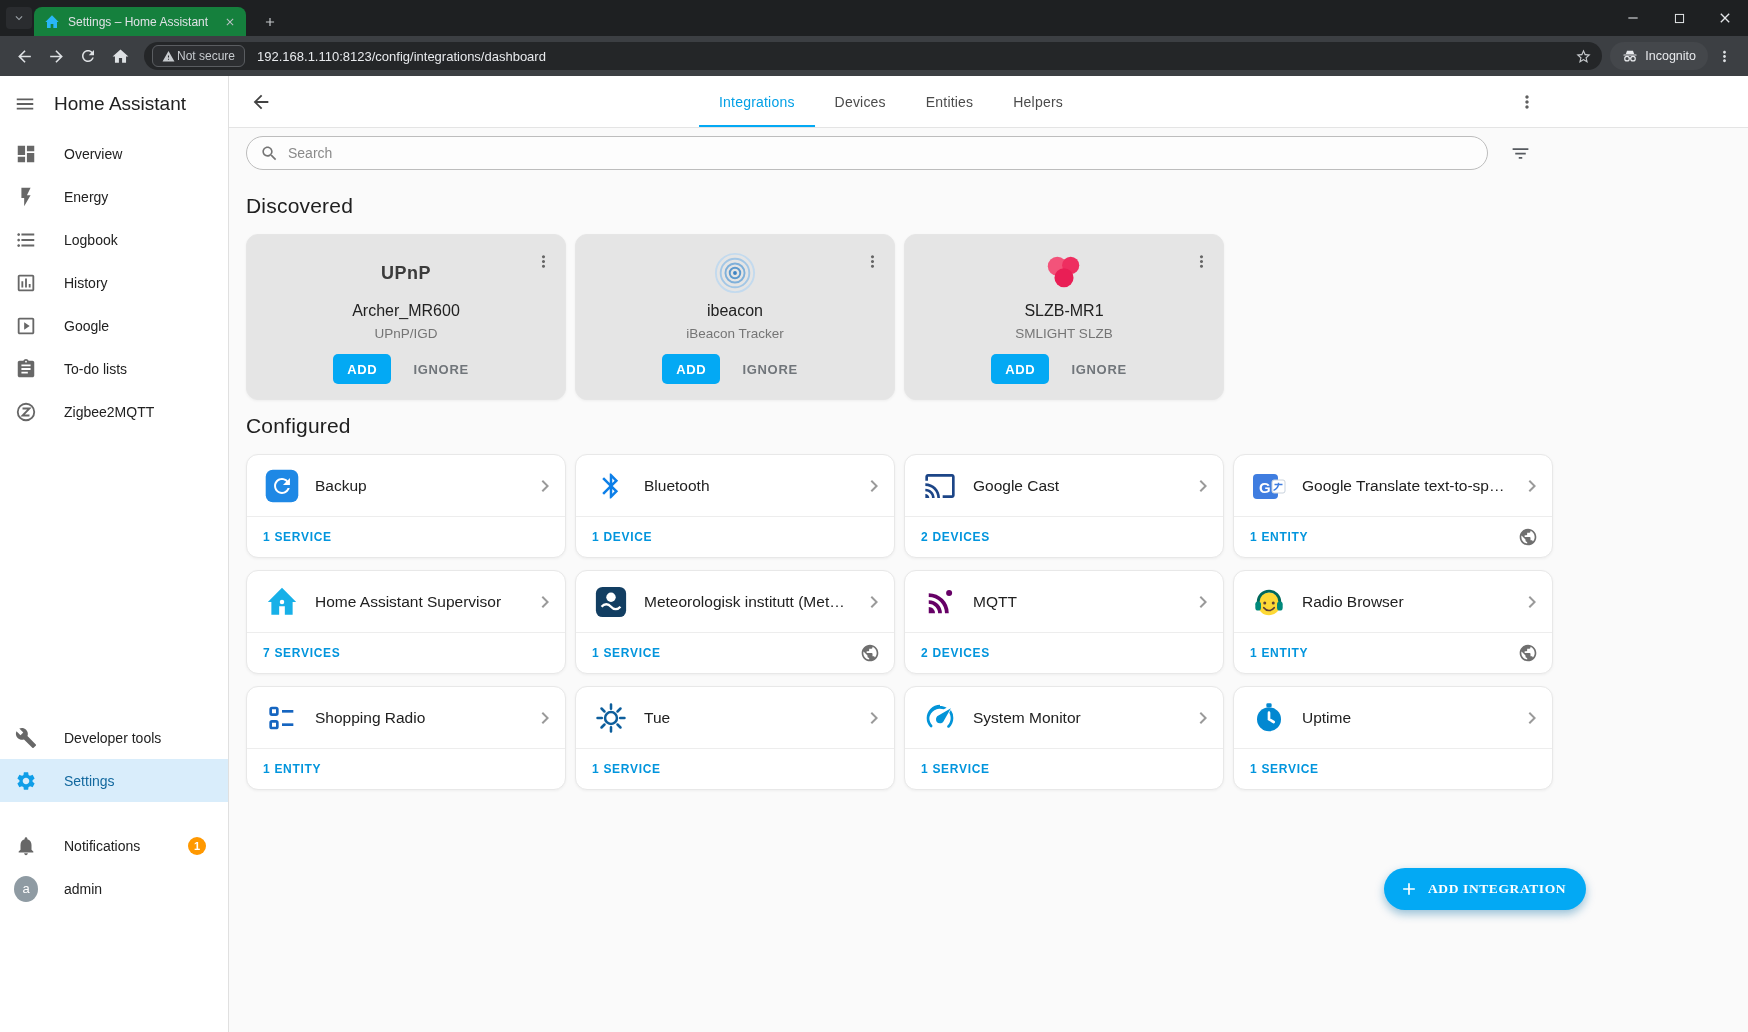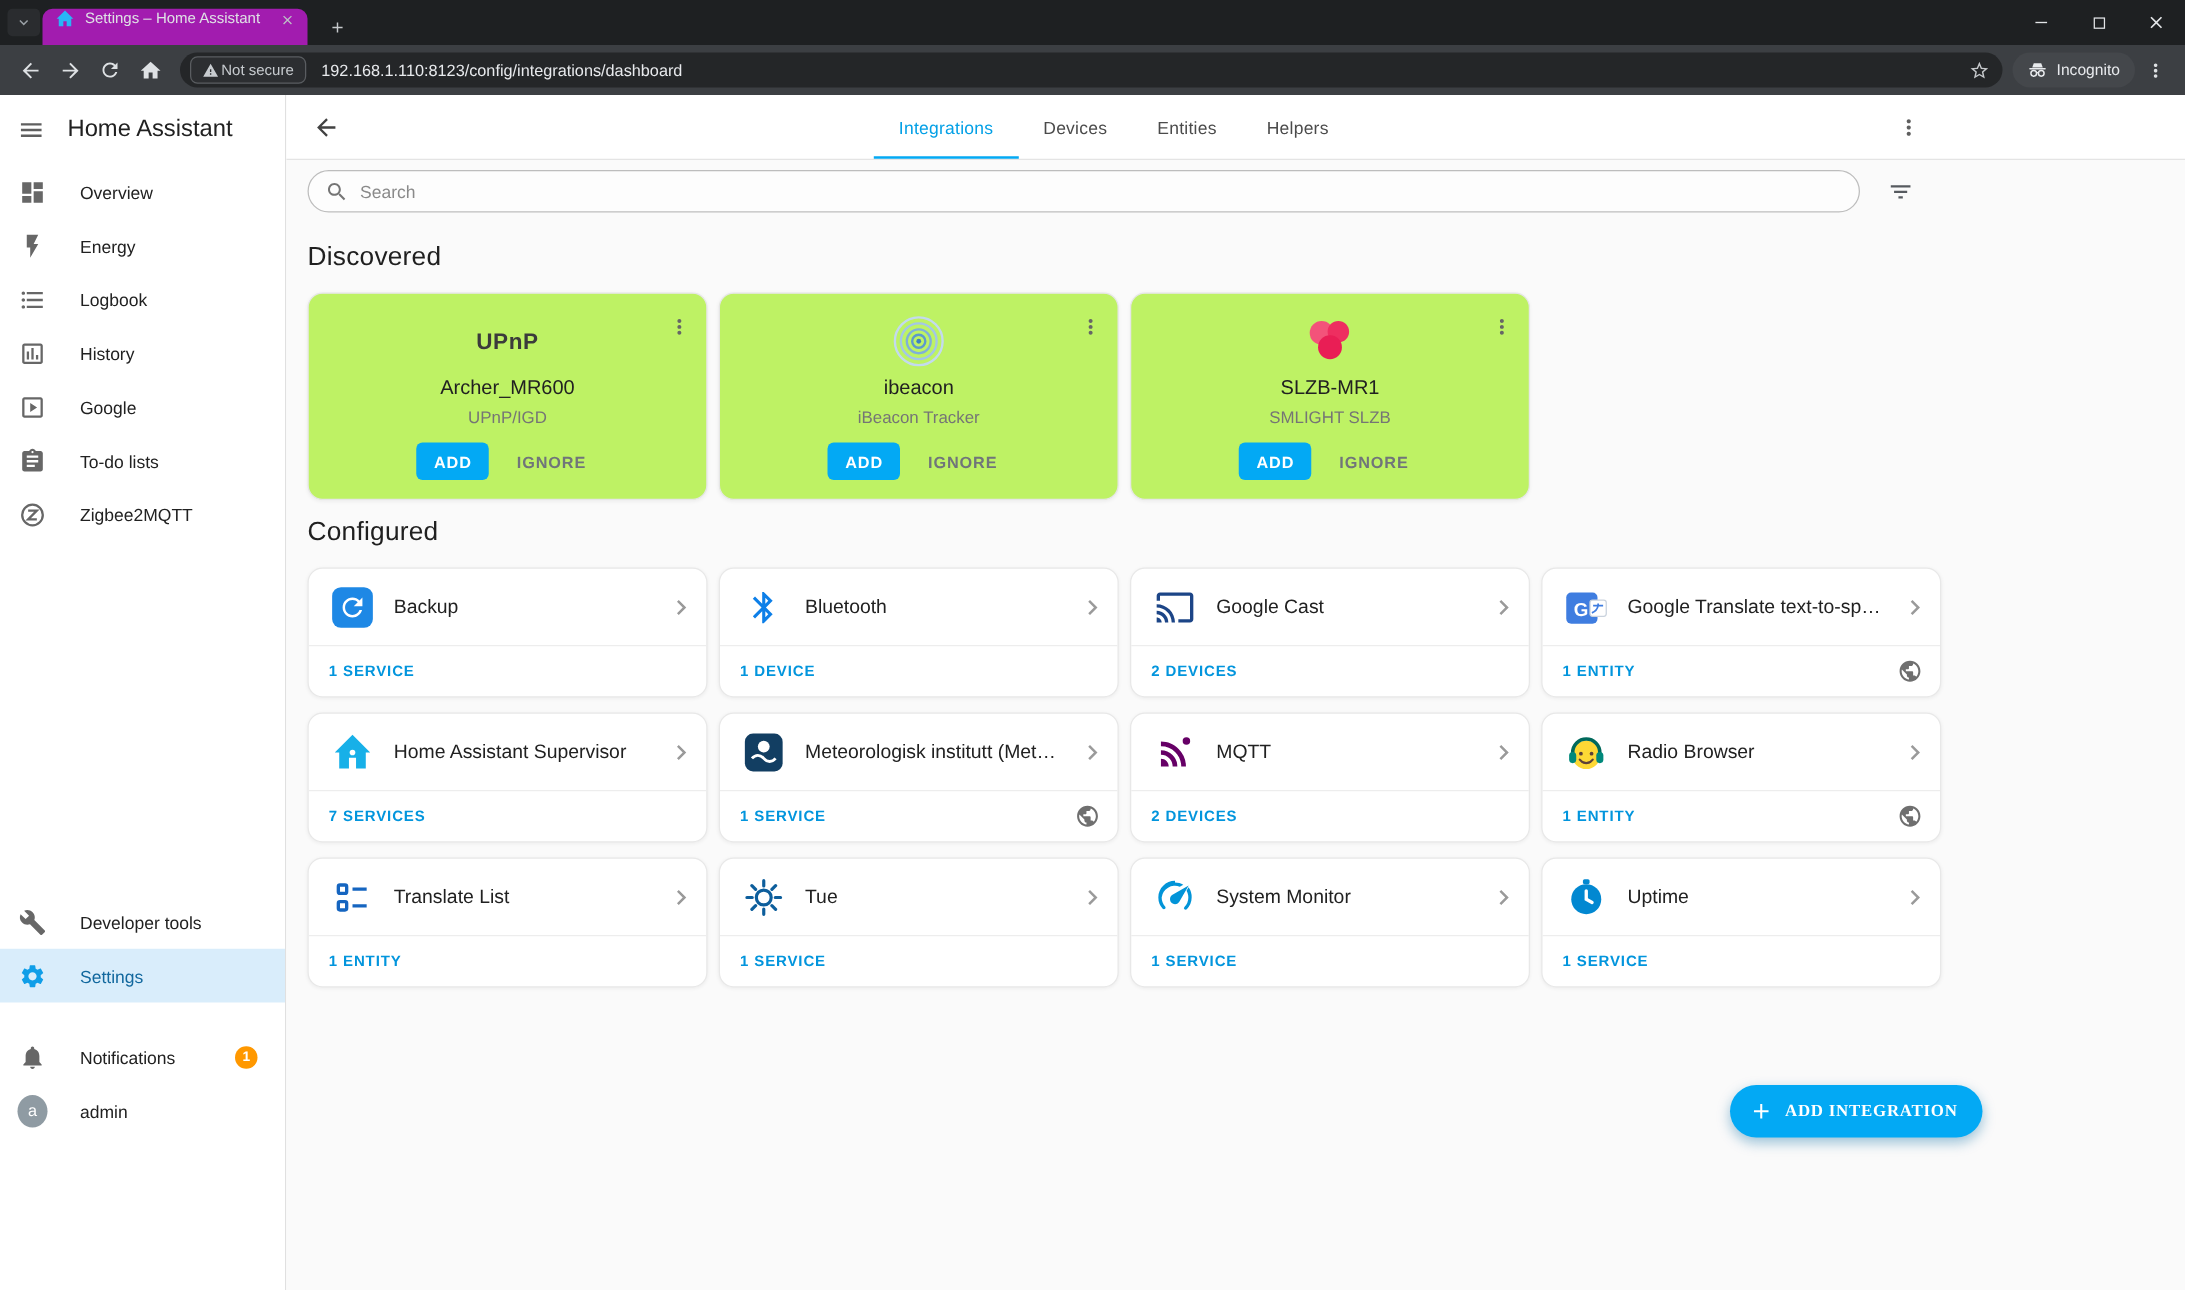--- a/index.html
+++ b/index.html
@@ -4,21 +4,21 @@
 <style>
   * { margin:0; padding:0; box-sizing:border-box; }
   html,body { width:1748px; height:1032px; }
   body { font-family:"Liberation Sans", sans-serif; overflow:hidden; background:#fafafa; }
   svg { display:block; flex-shrink:0; }
   .screen { position:relative; width:1748px; height:1032px; user-select:none; }
 
   
   .titlebar { height:36px; background:#1e2022; display:flex; align-items:center; position:relative; }
   .tab-search { width:26px; height:22px; margin-left:6px; border-radius:4px; display:flex; align-items:center; justify-content:center; color:#9aa0a6; background:#2a2c2f; cursor:pointer; }
-  .tab { position:absolute; left:34px; top:7px; width:212px; height:29px; background:#a21caf; border-radius:8px 8px 0 0; display:flex; align-items:flex-start; padding:0 8px 0 10px; cursor:pointer; }
+  .tab { position:absolute; left:34px; top:7px; width:212px; height:29px; background:#15803d; border-radius:8px 8px 0 0; display:flex; align-items:center; padding:0 8px 0 10px; cursor:pointer; }
   .tab-title { font-size:12px; flex:1; white-space:nowrap; overflow:hidden; margin-left:8px; color:#dfe1e5; }
   .tab-close { width:17px; height:17px; border-radius:50%; color:#bdc1c6; display:flex; align-items:center; justify-content:center; cursor:pointer; }
   .newtab { position:absolute; left:256px; top:8px; width:27px; height:27px; border-radius:50%; color:#c6c9cc; display:flex; align-items:center; justify-content:center; cursor:pointer; }
   .win-controls { margin-left:auto; display:flex; height:100%; }
   .win-btn { width:46px; height:36px; display:flex; align-items:center; justify-content:center; color:#e3e5e8; cursor:pointer; }
 
   
   .navbar { height:40px; background:#3c3f43; display:flex; align-items:center; padding:0 8px; }
   .nav-btn { width:32px; height:32px; border-radius:50%; display:flex; align-items:center; justify-content:center; color:#dee1e4; cursor:pointer; }
   .addressbar { flex:1; height:28px; background:#242628; border-radius:14px; display:flex; align-items:center; padding:0 6px 0 8px; margin:0 8px; cursor:text; }
@@ -62,21 +62,21 @@
   .searchbar { flex:1; height:34px; border:1px solid #bdbdbd; border-radius:17px; background:#fdfdfd; display:flex; align-items:center; padding:0 13px; gap:9px; color:#757575; cursor:text; }
   .searchbar input { border:none; outline:none; background:transparent; font-size:14px; color:#212121; flex:1; font-family:inherit; }
   .searchbar input::placeholder { color:#8a8a8a; }
   .filter-btn { width:32px; height:32px; display:flex; align-items:center; justify-content:center; color:#565a5f; cursor:pointer; }
 
   .content { width:1324px; padding:2px 17px 0; }
   .section-title { font-size:21px; font-weight:400; color:#202020; margin:14px 0 16px; letter-spacing:.2px; }
 
   
   .disc-row { display:flex; gap:9px; margin-bottom:12px; }
-  .disc-card { width:320px; height:166px; background:#bef264; border:1px solid #e6e6e6; border-radius:12px; position:relative; display:flex; flex-direction:column; align-items:center; padding-top:16px; box-shadow:0 1px 3px rgba(0,0,0,.05); }
+  .disc-card { width:320px; height:166px; background:#e5e5e5; border:1px solid #e6e6e6; border-radius:12px; position:relative; display:flex; flex-direction:column; align-items:center; padding-top:16px; box-shadow:0 1px 3px rgba(0,0,0,.05); }
   .card-menu { position:absolute; top:14px; right:10px; color:#666; cursor:pointer; width:24px; height:24px; display:flex; align-items:center; justify-content:center; }
   .disc-logo { height:44px; display:flex; align-items:center; justify-content:center; }
   .upnp-text { font-size:18px; font-weight:700; color:#3b3b3b; letter-spacing:.5px; }
   .disc-name { font-size:16px; color:#212121; margin-top:7px;text-align:right; }
   .disc-sub { font-size:13.5px; color:#757575; margin-top:6px; }
   .disc-actions { display:flex; align-items:center; gap:12px; margin-top:13px; }
   .btn-add { background:#03a9f4; color:#fff; border:none; border-radius:5px; height:30px; padding:0 14px; font-size:13px; font-weight:700; letter-spacing:.7px; font-family:inherit; cursor:pointer; }
   .btn-ignore { background:none; border:none; color:#70757a; font-size:13px; font-weight:700; letter-spacing:.7px; padding:0 10px; height:30px; font-family:inherit; cursor:pointer; }
 
   
@@ -592,21 +592,21 @@
           <div class="int-card">
             <div class="ic-head">
               <span class="ic-icon">
                 <svg width="32" height="32" viewBox="0 0 24 24" fill="none" stroke="#1565c0" stroke-width="2">
                   <rect x="3.5" y="4.5" width="5" height="5" rx="1"></rect>
                   <path d="M12 7h8.5"></path>
                   <rect x="3.5" y="14.5" width="5" height="5" rx="1"></rect>
                   <path d="M12 17h8.5"></path>
                 </svg>
               </span>
-              <span class="ic-name">Translate List</span>
+              <span class="ic-name">Shopping Radio</span>
               <span class="ic-chev">
                   <svg width="24" height="24" viewBox="0 0 24 24" fill="currentColor">
                     <path d="M10 6L8.59 7.41 13.17 12l-4.58 4.59L10 18l6-6z"></path>
                   </svg>
                 </span>
             </div>
             <div class="ic-foot">
               <span class="ic-meta">1 ENTITY</span>
             </div>
           </div>

